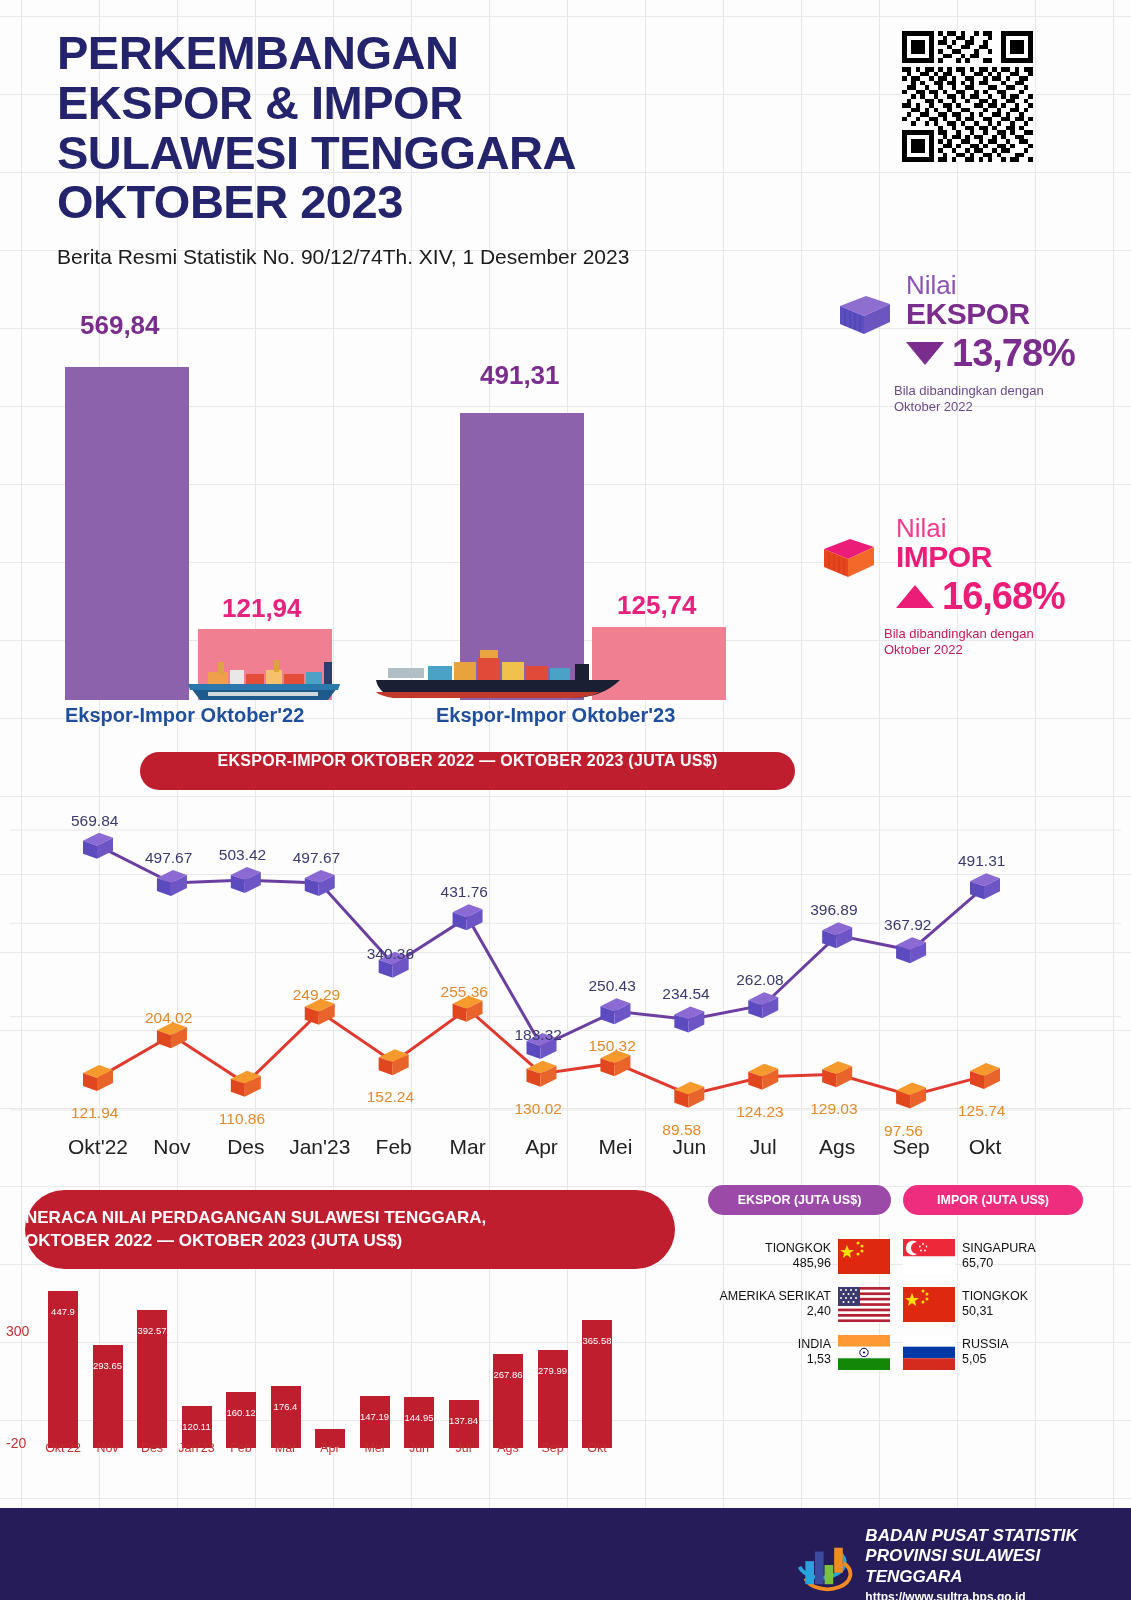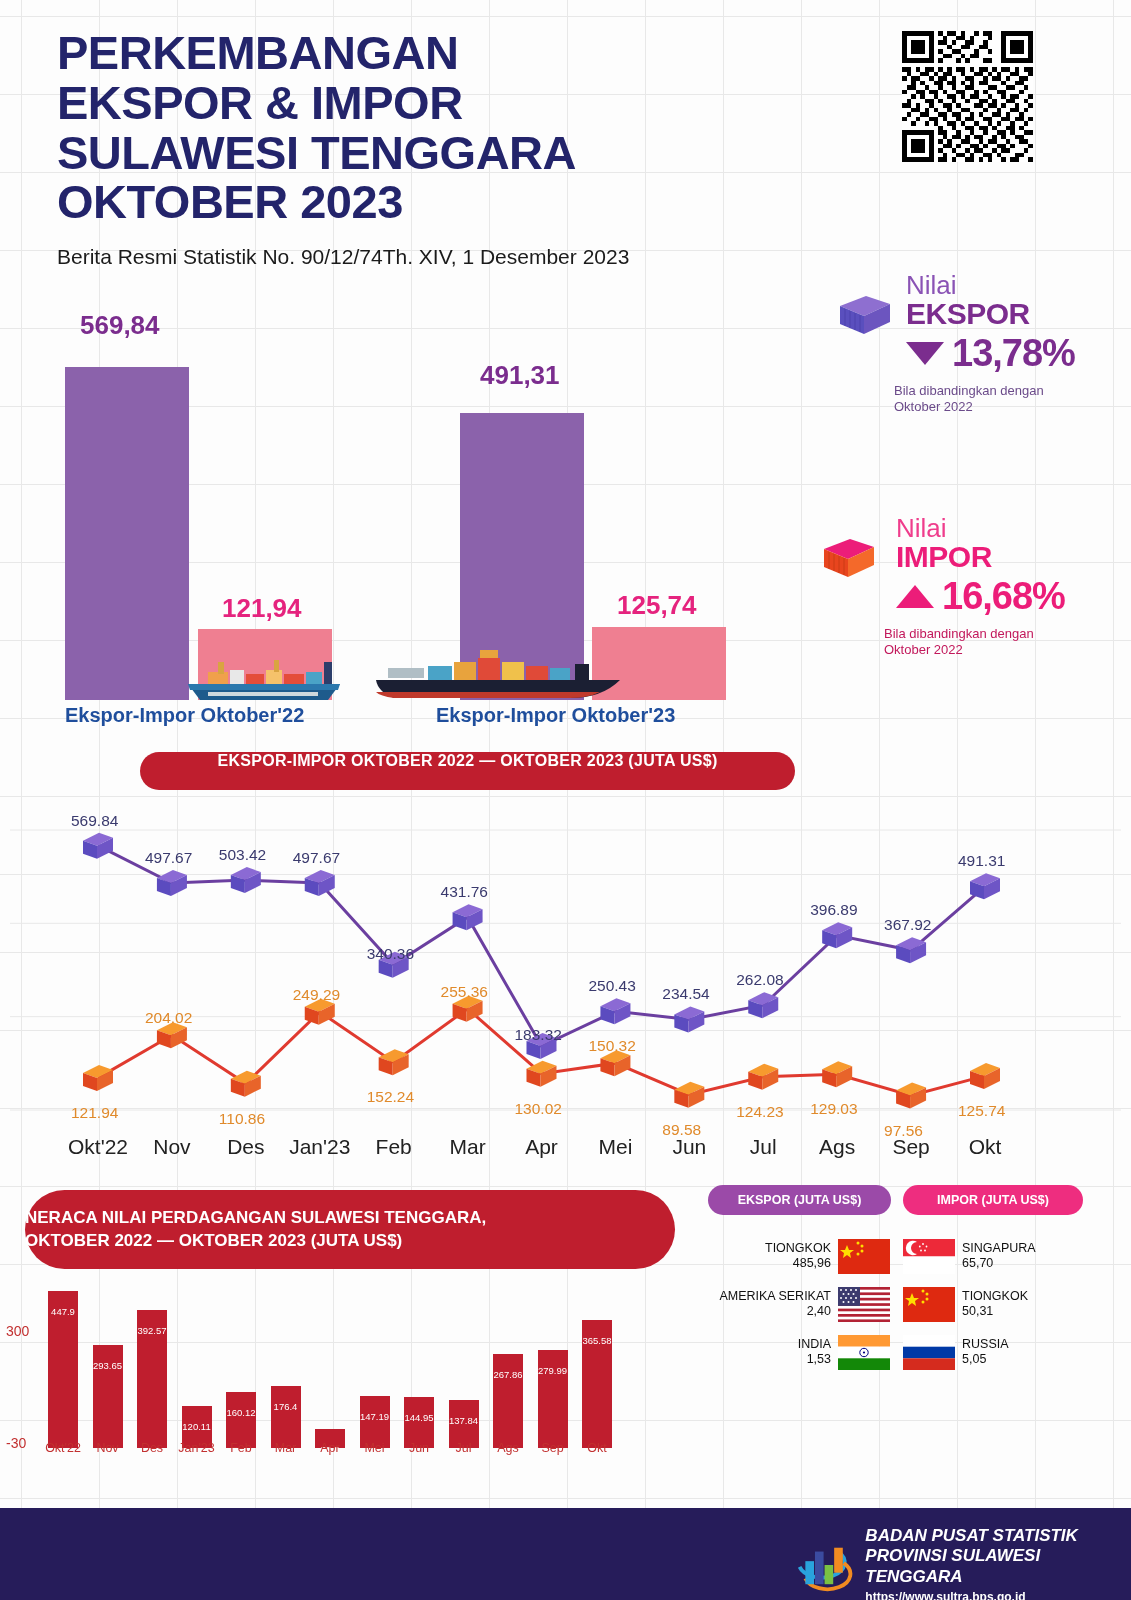--- a/index.html
+++ b/index.html
@@ -640,21 +640,21 @@
       <div class="xtick" style="left: 985px;">Okt</div>
     </div>
 
   <div class="pill" id="pill-neraca">
     <span>NERACA NILAI PERDAGANGAN SULAWESI TENGGARA,</span>
     <span>OKTOBER 2022 — OKTOBER 2023 (JUTA US$)</span>
   </div>
 
   <div class="neraca">
     <div class="ny" style="left:6px; top:68px;">300</div>
-    <div class="ny" style="left:6px; top:180px;">-30</div>
+    <div class="ny" style="left:6px; top:180px;">-20</div>
     <div id="neraca-bars">
         <div class="nbar" style="left: 48px; height: 157.241px;">
           <div class="nbar-val">447.9</div>
         </div>
         <div class="nx" style="left: 63px;">Okt'22</div>
         <div class="nbar" style="left: 92.5px; height: 103.09px;">
           <div class="nbar-val">293.65</div>
         </div>
         <div class="nx" style="left: 107.5px;">Nov</div>
         <div class="nbar" style="left: 137px; height: 137.817px;">

